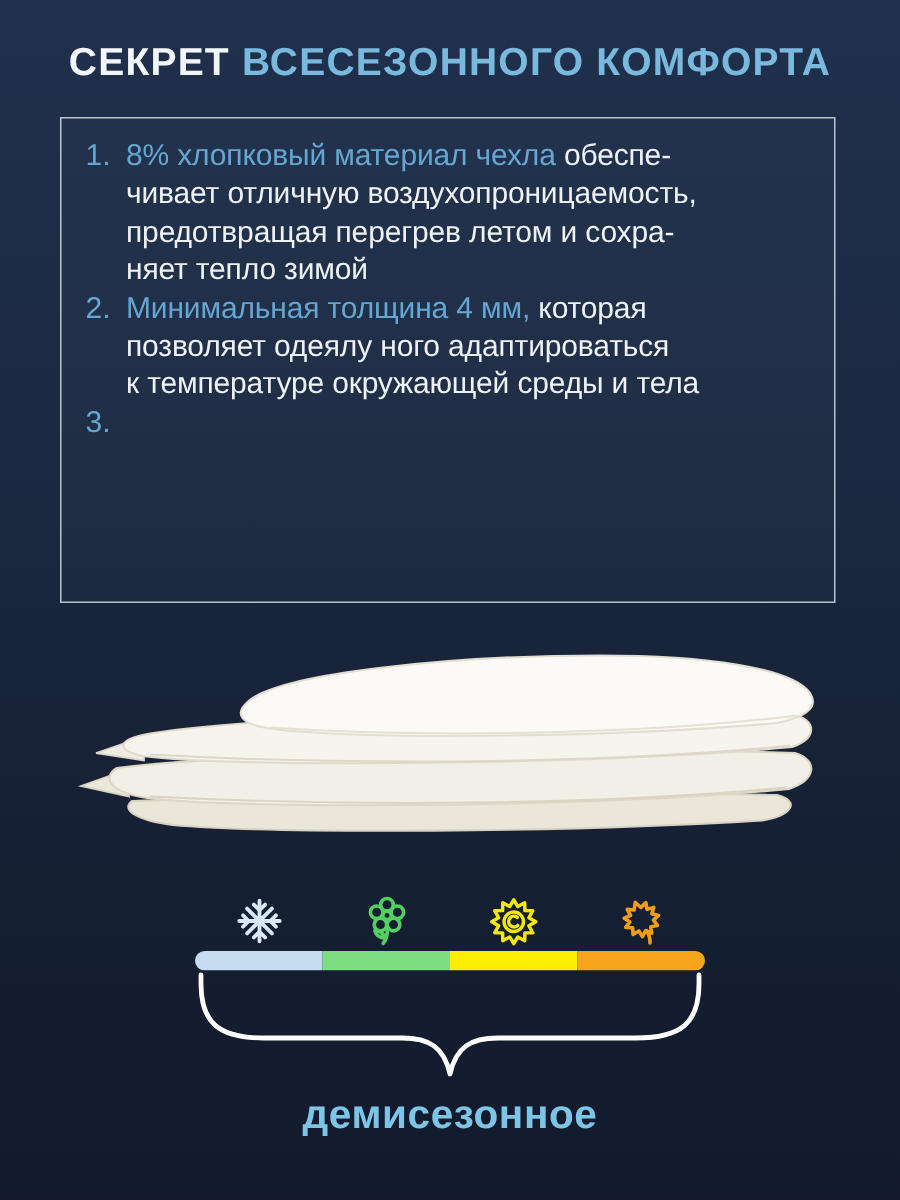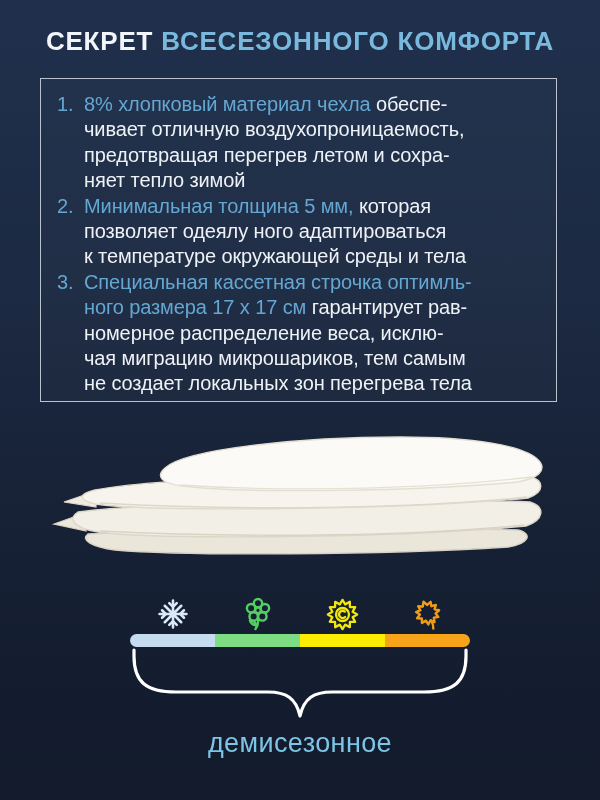--- a/index.html
+++ b/index.html
@@ -38,51 +38,46 @@
   .season-cell{flex:1 1 0;display:flex;align-items:center;justify-content:center;}
   .season-cell svg{display:block;}
   .season-bar{
     position:absolute;left:130px;top:634px;width:340px;height:13px;border-radius:7px;
     display:flex;overflow:hidden;
   }
   .season-bar .seg{flex:1 1 0;height:100%;}
   .brace-wrap{position:absolute;left:0;top:646px;width:600px;height:80px;}
   .season-label{
     position:absolute;left:0;top:728px;width:600px;text-align:center;
-    font-size:27px;font-weight:400;letter-spacing:.4px;color:#7cc5e6;
+    font-size:27px;font-weight:700;letter-spacing:.4px;color:#7cc5e6;
   }
 </style>
 </head>
 <body>
 
 <div class="stage">
 
   <div class="title"><span class="lead">СЕКРЕТ </span><span class="accent">ВСЕСЕЗОННОГО КОМФОРТА</span></div>
 
   <div class="features-box">
     <div class="feature-item">
       <span class="feature-num">1.</span>
         <div class="feature-text"><span class="hl">8% хлопковый материал чехла</span><span> обеспе-
 чивает отличную воздухопроницаемость,
 предотвращая перегрев летом и сохра-
 няет тепло зимой</span></div>
     </div>
     <div class="feature-item">
       <span class="feature-num">2.</span>
-        <div class="feature-text"><span class="hl">Минимальная толщина 5 мм,</span><span> которая
+        <div class="feature-text"><span class="hl">Минимальная толщина 4 мм,</span><span> которая
 позволяет одеялу ного адаптироваться
 к температуре окружающей среды и тела</span></div>
     </div>
     <div class="feature-item">
       <span class="feature-num">3.</span>
-        <div class="feature-text"><span class="hl">Специальная кассетная строчка оптимль-
-ного размера 17 х 17 см</span><span> гарантирует рав-
-номерное распределение веса, исклю-
-чая миграцию микрошариков, тем самым
-не создает локальных зон перегрева тела</span></div>
     </div>
   </div>
 
   <div class="blanket-wrap">
     <svg width="600" height="150" viewBox="0 0 600 150">
 
       <path d="M96 66 L64 77 L96 82 Z" fill="#f0ece2" stroke="#ddd7c9" stroke-width="1.2"></path>
       <path d="M82 89 L54 99 L86 106 Z" fill="#ece7db" stroke="#d9d3c4" stroke-width="1.2"></path>
 
       <path d="M88 109 C200 105 430 103 518 105 C534 109 528 119 508 122 C380 130 185 131 115 125 C92 122 80 115 88 109 Z" fill="#ebe6da" stroke="#d8d2c3" stroke-width="1.4"></path>

